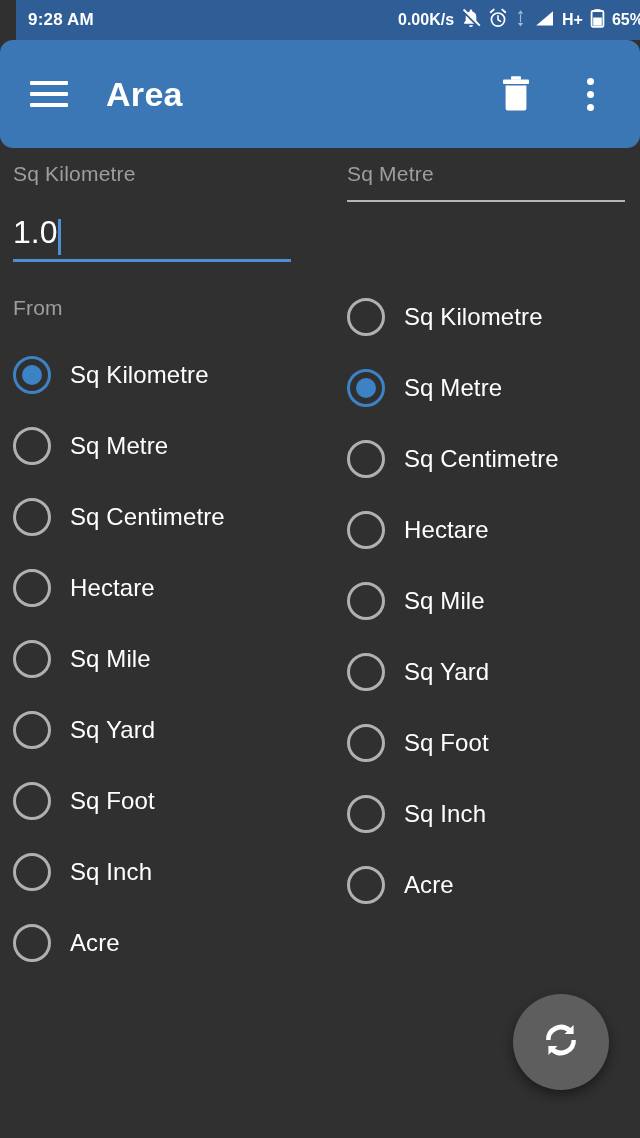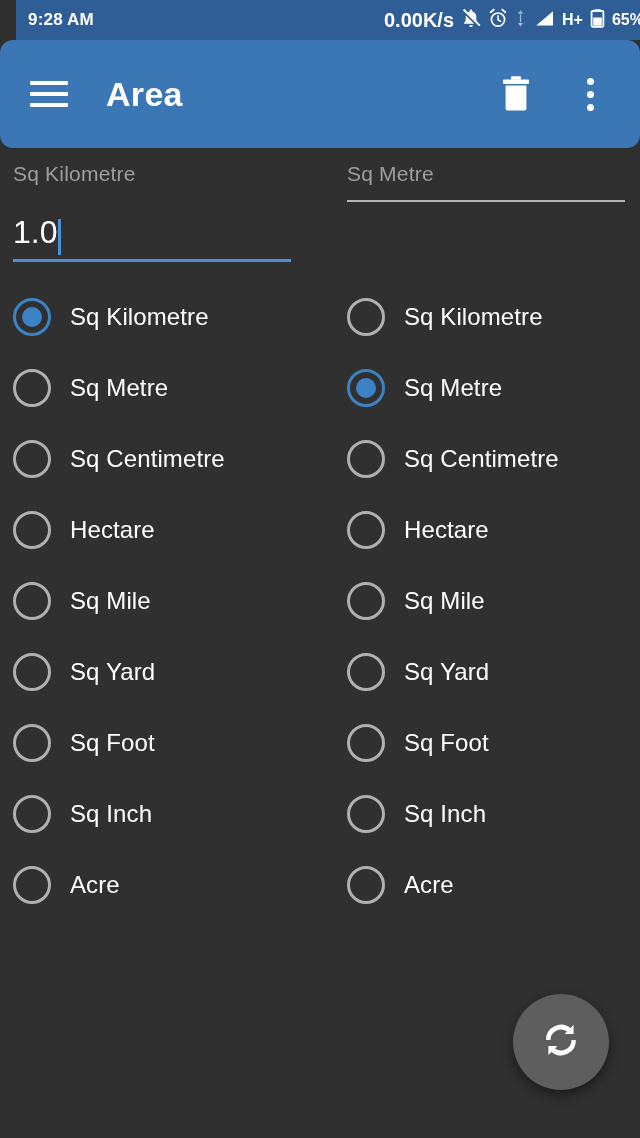--- a/index.html
+++ b/index.html
@@ -13,21 +13,21 @@
 
   
   .status-bar {
     position:absolute; top:0; left:16px; width:640px; height:40px;
     background:#2F5E96; color:#ffffff;
     display:flex; align-items:center; justify-content:space-between;
     padding:4px 12px;
   }
   .status-time { font-size:17px; font-weight:bold; letter-spacing:0.2px; }
   .status-right { display:flex; align-items:center; gap:7px; }
-  .net-speed { font-size:20px; font-weight:bold; }
+  .net-speed { font-size:16px; font-weight:bold; }
   .sb-ico { display:block; }
   .hplus { font-size:16px; font-weight:bold; }
   .batt-pct { font-size:16px; font-weight:bold; }
 
   
   .app-bar {
     position:absolute; top:40px; left:0; width:640px; height:108px;
     background:#3C77B5; display:flex; align-items:center;border-radius:13px;
   }
   .menu-btn {
@@ -186,20 +186,21 @@
       <div class="col right">
         <div class="field-label">Sq Metre</div>
         <div class="field-box">
           <div class="underline inactive"></div>
         </div>
       </div>
     </div>
 
     <div class="cols">
       <div class="col">
+        <div class="group-label">From</div>
         <div class="radio-list">
 
           <div class="radio-row">
             <span class="radio checked">
                 <span class="dot"></span>
               </span>
             <span class="radio-label">Sq Kilometre</span>
           </div>
           <div class="radio-row">
             <span class="radio"></span>

